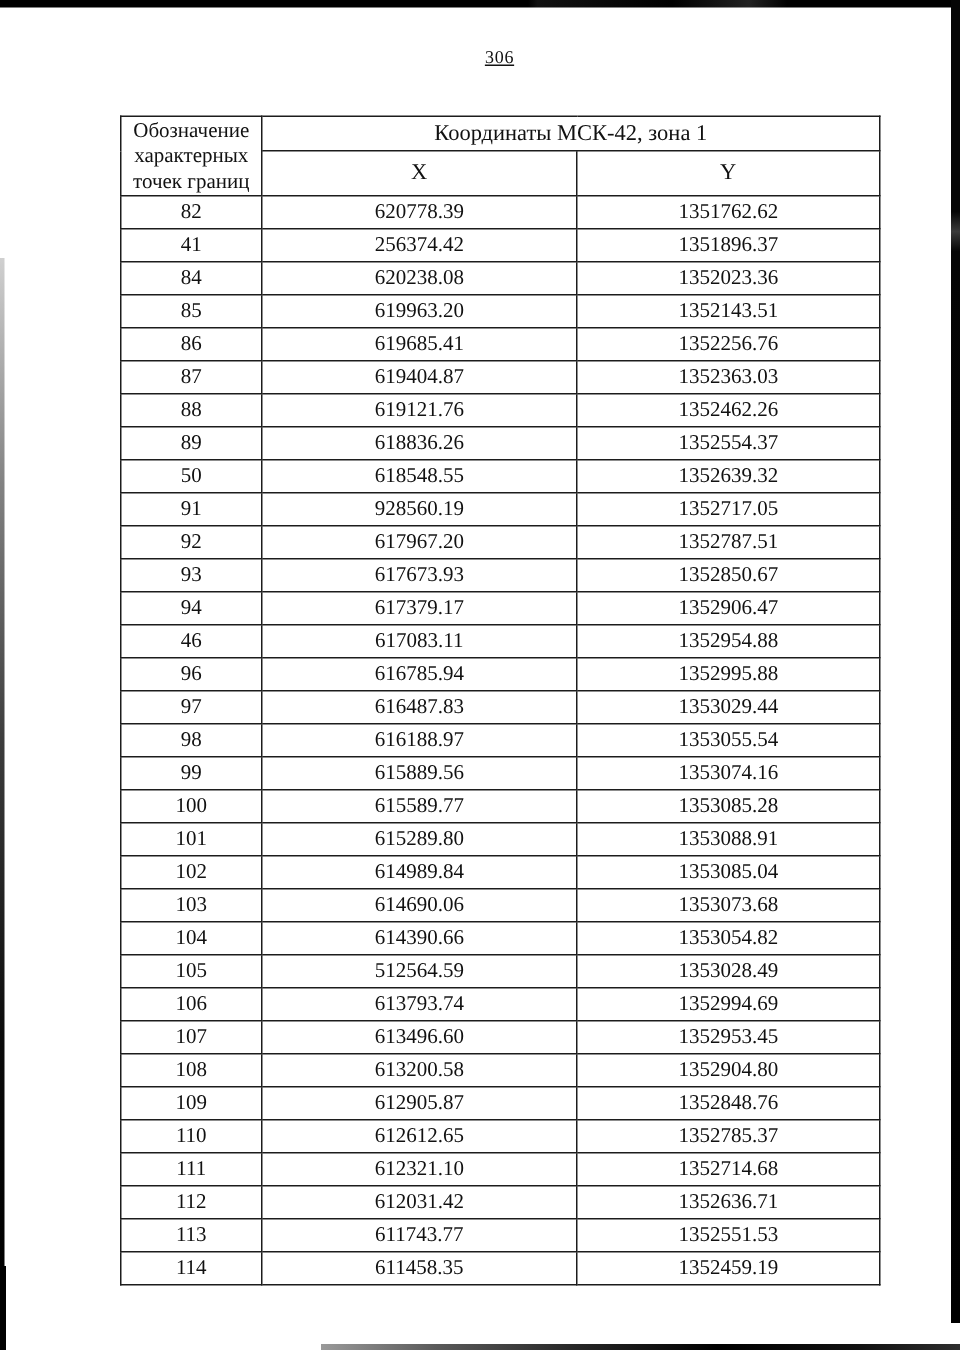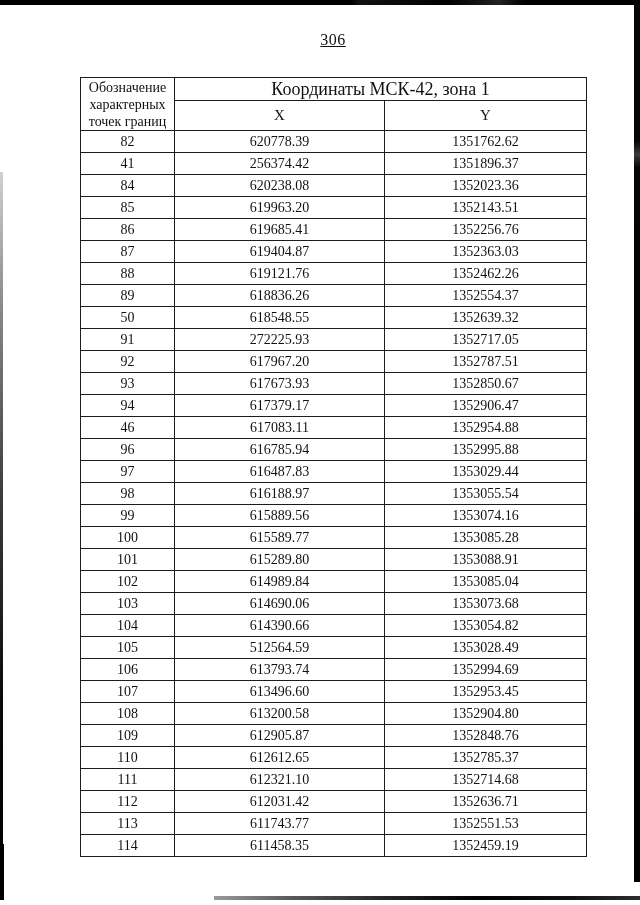--- a/index.html
+++ b/index.html
@@ -45,21 +45,21 @@
     position: absolute;
     left: 214px; top: 896px;
     width: 426px; height: 4px;
     background: linear-gradient(90deg, #9a9a9a 0%, #5a5a5a 18%, #262626 40%, #000 62%, #111 84%, #2e2e2e 100%);
   }
   .page-number {
     position: absolute;
     top: 31px; left: 80px;
     width: 506px;
     text-align: center;
-    font-size: 16px;
+    font-size: 12px;
     letter-spacing: 0.5px;
     text-decoration: underline;
   }
   table.coords {
     position: absolute;
     top: 77px; left: 80px;
     border-collapse: collapse;
     table-layout: fixed;
     width: 506px;
     font-size: 14px;
@@ -75,21 +75,21 @@
     font-weight: normal;
     overflow: hidden;
   }
   tr.hdr-coords { height: 23px; padding-left: 23px; }
   tr.hdr-xy { height: 30px; }
   th.designation {
     font-size: 14px;
     line-height: 17px;
     padding: 1px 2px;
   }
-  th.coords-title { font-size: 18px; }
+  th.coords-title { font-size: 15px; }
   th.axis { font-size: 15px; }
   tr.data-row { height: 22px; }
   tr.data-row td { font-size: 14px; line-height: 14px; }
 </style>
 </head>
 <body>
 
 <div class="page">
 
   <div class="artifact-top"></div>
@@ -166,21 +166,21 @@
     </tr>
 
     <tr class="data-row">
       <td>50</td>
       <td>618548.55</td>
       <td>1352639.32</td>
     </tr>
 
     <tr class="data-row">
       <td>91</td>
-      <td>272225.93</td>
+      <td>928560.19</td>
       <td>1352717.05</td>
     </tr>
 
     <tr class="data-row">
       <td>92</td>
       <td>617967.20</td>
       <td>1352787.51</td>
     </tr>
 
     <tr class="data-row">

